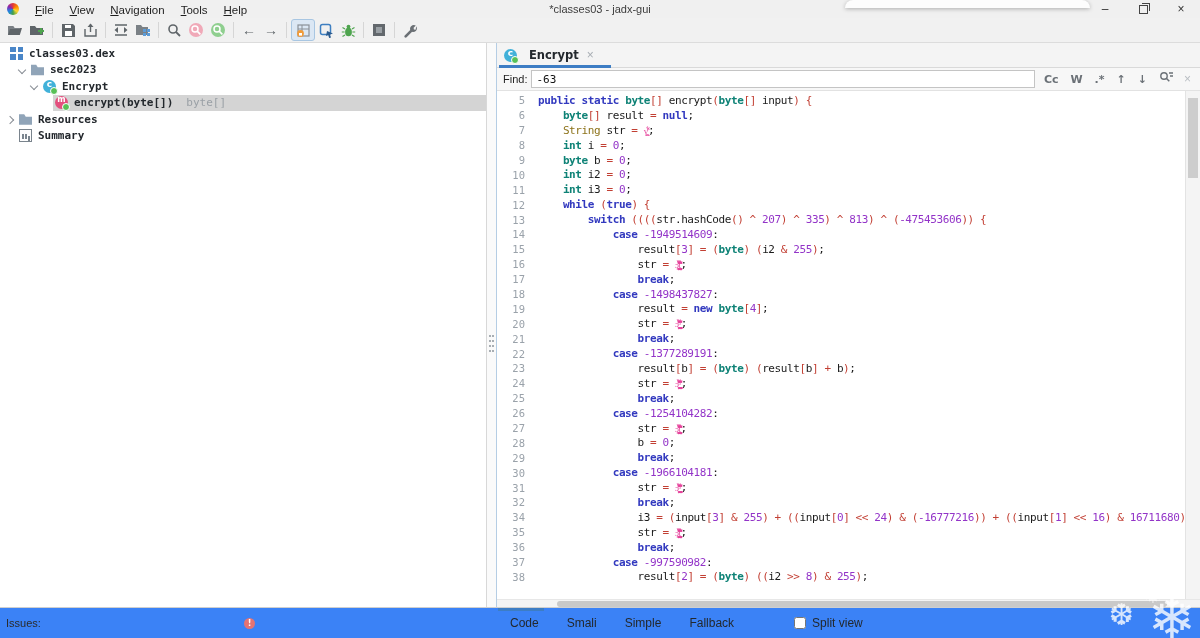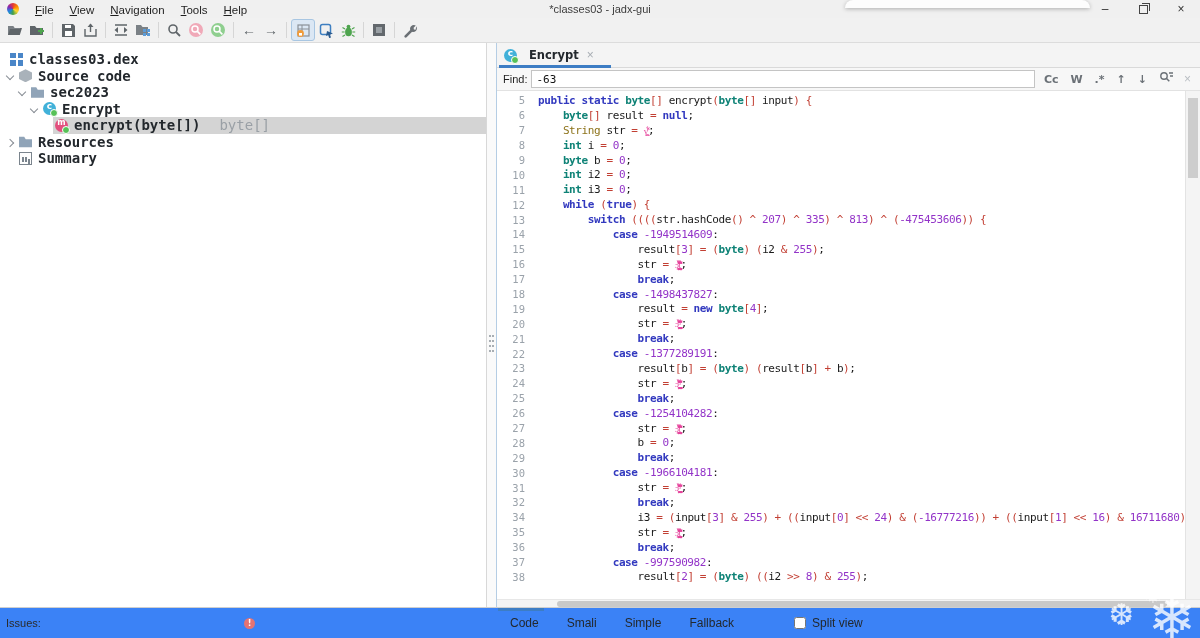--- a/index.html
+++ b/index.html
@@ -32,21 +32,21 @@
 
   
   .main{position:absolute;top:43px;left:0;right:0;bottom:30px;display:flex;}
   .left-panel{width:486px;background:#fff;border-right:1px solid #d8d8d8;overflow:hidden;flex:none;}
   .divider{width:9px;background:#fafafa;position:relative;flex:none;cursor:col-resize;}
   .grip{position:absolute;left:2px;top:292px;width:2px;height:2px;border-radius:50%;background:#8d949b;
         box-shadow:0 5px #8d949b,0 10px #8d949b,0 15px #8d949b;}
   .right-panel{flex:1;display:flex;flex-direction:column;background:#fff;border-left:1px solid #b5cde4;min-width:0;}
 
   
-  .tree{padding-top:8px;font-family:"DejaVu Sans Mono",monospace;font-size:14px;font-weight:600;}
+  .tree{padding-top:2px;font-family:"DejaVu Sans Mono",monospace;font-size:11px;font-weight:600;}
   .trow{height:16.5px;display:flex;align-items:center;white-space:nowrap;}
   .trow-inner{display:flex;align-items:center;height:100%;flex:1;padding-left:2px;}
   .trow.selected .trow-inner{background:#d4d4d4;}
   .chev{width:13px;height:10px;flex:none;position:relative;}
   .chev::before{content:"";position:absolute;left:3px;top:2px;width:5px;height:5px;
                 border-right:1.4px solid #878d94;border-bottom:1.4px solid #878d94;}
   .chev.down::before{transform:rotate(45deg);}
   .chev.right::before{transform:rotate(-45deg);top:3px;}
   .ticon{width:13px;height:13px;margin-right:6px;position:relative;flex:none;}
   .ticon-dex{background:linear-gradient(#fff,#fff) 50% 0/2px 100% no-repeat,
@@ -58,21 +58,21 @@
                        color:#fff;font:700 9px "DejaVu Sans",sans-serif;}
   .ticon-method{background:#e34f7e;border-radius:50%;}
   .ticon-method::before{content:"m";position:absolute;left:0;right:0;top:-1px;text-align:center;
                         color:#fff;font:700 8px "DejaVu Sans",sans-serif;}
   .gdot::after{content:"";position:absolute;right:-2px;bottom:-2px;width:6px;height:6px;border-radius:50%;
                background:#57c157;border:1px solid #fff;}
   .ticon-summary{background:#fdfdfd;border:1px solid #7a848d;box-sizing:border-box;}
   .ticon-summary::after{content:"";position:absolute;left:2px;bottom:2px;width:2px;height:5px;background:#7a848d;
                         box-shadow:3px 0 0 #7a848d,6px 2px 0 #7a848d;}
   .tlabel{color:#23282d;}
-  .tsuffix{color:#9aa0a6;margin-left:19px;font-weight:400;}
+  .tsuffix{color:#9aa0a6;margin-left:13px;font-weight:400;}
 
   
   .tabbar{height:24px;background:#f4f4f4;border-bottom:1px solid #d9d9d9;position:relative;display:flex;align-items:center;flex:none;}
   .tab{display:flex;align-items:center;gap:6px;padding:0 9px 0 7px;height:100%;}
   .tab-label{font:700 11.5px "DejaVu Sans",sans-serif;color:#23282d;}
   .tab-close{color:#a7adb3;font-size:12px;margin-left:2px;}
   .tab-underline{position:absolute;left:2px;bottom:-1px;width:112px;height:3px;background:#3d7dc4;}
 
   
   .findbar{height:22px;background:#f7f7f7;border-bottom:1px solid #e2e2e2;display:flex;align-items:center;
@@ -253,27 +253,20 @@
 <div class="main">
 
   <div class="left-panel">
     <div class="tree" id="file-tree">
         <div class="trow" style="padding-left: 8px;">
           <span class="trow-inner">
             <span class="ticon ticon-dex"></span>
             <span class="tlabel">classes03.dex</span>
           </span>
         </div>
-        <div class="trow" style="padding-left: 4px;">
-          <span class="chev down"></span>
-          <span class="trow-inner">
-            <span class="ticon ticon-package"></span>
-            <span class="tlabel">Source code</span>
-          </span>
-        </div>
         <div class="trow" style="padding-left: 16px;">
           <span class="chev down"></span>
           <span class="trow-inner">
             <span class="ticon ticon-folder"></span>
             <span class="tlabel">sec2023</span>
           </span>
         </div>
         <div class="trow" style="padding-left: 28px;">
           <span class="chev down"></span>
           <span class="trow-inner">

